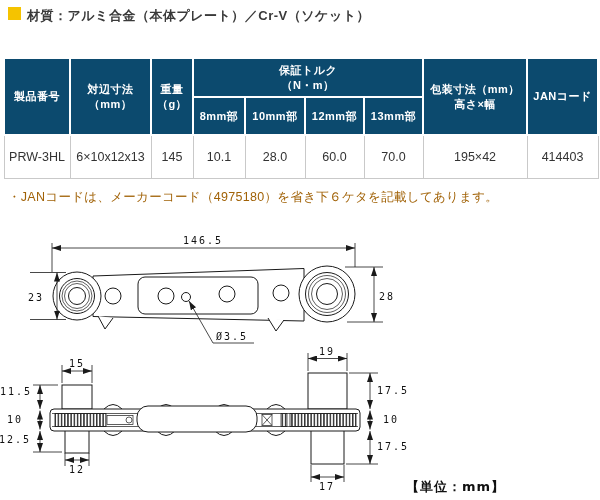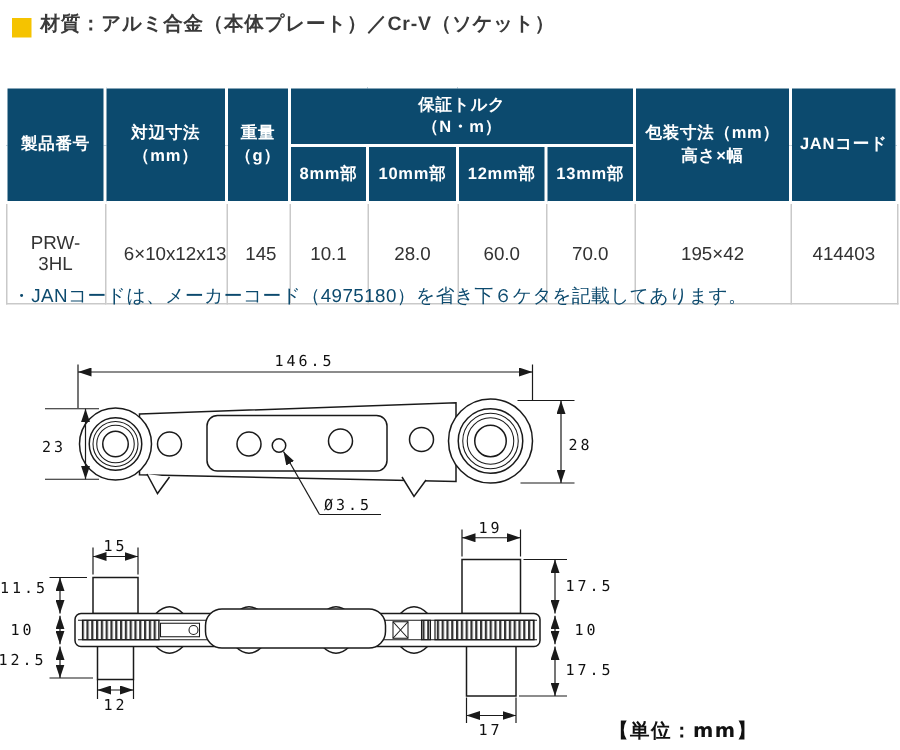--- a/index.html
+++ b/index.html
@@ -2,42 +2,42 @@
 <html><head>
 <meta charset="utf-8">
 <style>
   html,body{margin:0;padding:0;}
   body{
     width:600px;height:500px;position:relative;background:#fff;overflow:hidden;
     font-family:"Liberation Sans","DejaVu Sans",sans-serif;color:#333;
     -webkit-font-smoothing:antialiased;
   }
   
-  .material{position:absolute;top:7px;left:8px;display:flex;align-items:flex-end;gap:6px;}
+  .material{position:absolute;top:7px;left:8px;display:flex;align-items:flex-start;gap:6px;}
   .bullet{width:13px;height:13px;background:#f5c300;display:inline-block;flex:0 0 auto;}
   .material-text{font-size:13px;font-weight:bold;color:#3a3a3a;letter-spacing:.5px;}
 
   
   table.spec{
     position:absolute;top:57px;left:3px;width:594px;
     border-collapse:collapse;table-layout:fixed;
   }
   table.spec th{
     background:#0c4a6e;color:#fff;font-size:11px;font-weight:bold;
     border:2px solid #fff;text-align:center;vertical-align:middle;
     padding:0;line-height:1.35;letter-spacing:.5px;
   }
   table.spec tr.h1 th{height:37px;}
   table.spec tr.h2 th{height:36px;margin-top:10px;}
   table.spec td{
     background:#fff;color:#333;font-size:12.5px;border:1px solid #c9c9c9;
-    text-align:center;vertical-align:middle;height:42px;padding:12px;
-  }
-
-  .note{position:absolute;top:189px;left:8px;font-size:12.5px;color:#0c4a6e;letter-spacing:.3px;}
+    text-align:center;vertical-align:middle;height:42px;padding:0;
+  }
+
+  .note{position:absolute;top:189px;left:8px;font-size:12.5px;color:#a16207;letter-spacing:.3px;}
 
   
   svg.drawing{position:absolute;top:210px;left:0;}
   .ln{stroke:#1a1a1a;stroke-width:1;fill:none;}
   .lnw{stroke:#1a1a1a;stroke-width:1;fill:#fff;}
   .thin{stroke:#1a1a1a;stroke-width:.7;fill:none;}
   .dimln{stroke:#1a1a1a;stroke-width:.8;fill:none;}
   .dim{font-family:"DejaVu Sans Mono","Liberation Mono",monospace;font-size:10px;letter-spacing:2px;fill:#111;}
   .unit{font-family:"DejaVu Sans","Liberation Sans",sans-serif;font-size:13px;font-weight:bold;fill:#111;letter-spacing:1px;}
 </style>

